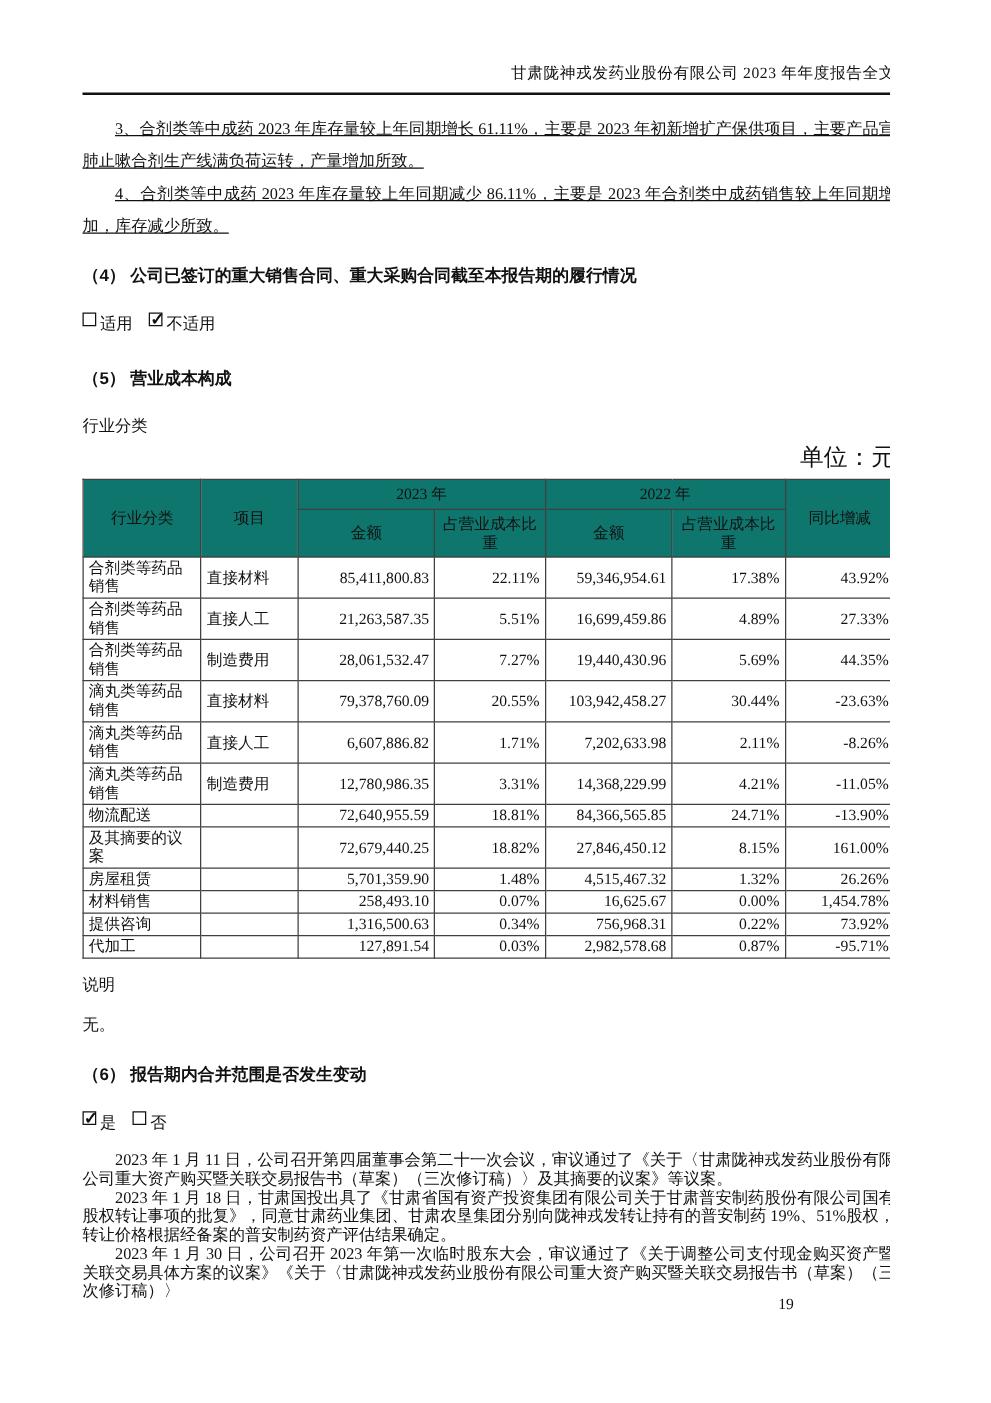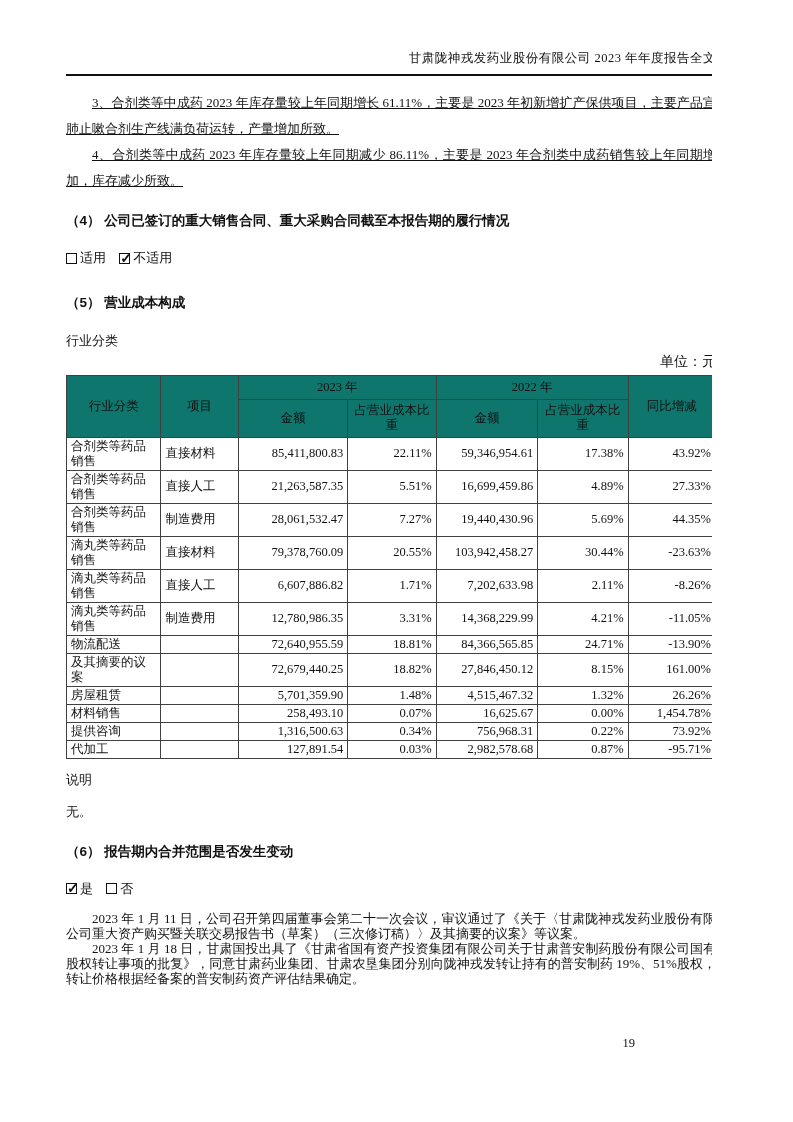--- a/index.html
+++ b/index.html
@@ -36,34 +36,34 @@
   .heading {
     font-weight:bold;
     font-size:13.5px;
     font-family:"Liberation Sans","DejaVu Sans",sans-serif;
   }
   .h4 { margin-top:18px; }
   .h5 { margin-top:26px; }
   .h6 { margin-top:22px; }
 
   .checkline { margin-top:19px; font-size:13px; }
-  .cb-group { display:inline-flex; align-items:center; margin-right:10px; }
+  .cb-group { display:inline-flex; align-items:flex-start; margin-right:10px; }
   .checkbox {
     display:inline-block; width:11px; height:11px;
     border:1.5px solid #111; margin-right:3px; position:relative;
     background:#fff;
   }
   .checkbox.checked::before {
     content:"✓";
     position:absolute; left:0px; top:-4px;
     font-size:14px; font-weight:bold; color:#111;
   }
 
   .plain-line { margin-top:20px; font-size:13px; }
-  .unit-line { margin-top:3px; font-size:14px; text-align:right; }
+  .unit-line { margin-top:3px; font-size:19px; text-align:right; }
 
   table.cost {
     margin-top:4px;
     width:100%;
     border-collapse:collapse;
     table-layout:fixed;
     font-size:12.5px;
   }
   table.cost th, table.cost td {
     border:1px solid #404040;
@@ -277,18 +277,19 @@
       </span>
       <span class="cb-group">
         <span class="checkbox"></span>
         <span>否</span>
       </span>
     </div>
 
     <div class="paras-bottom">
       <p class="para-b">2023 年 1 月 11 日，公司召开第四届董事会第二十一次会议，审议通过了《关于〈甘肃陇神戎发药业股份有限公司重大资产购买暨关联交易报告书（草案）（三次修订稿）〉及其摘要的议案》等议案。</p>
       <p class="para-b">2023 年 1 月 18 日，甘肃国投出具了《甘肃省国有资产投资集团有限公司关于甘肃普安制药股份有限公司国有股权转让事项的批复》，同意甘肃药业集团、甘肃农垦集团分别向陇神戎发转让持有的普安制药 19%、51%股权，转让价格根据经备案的普安制药资产评估结果确定。</p>
+      <p class="para-b">2023 年 1 月 30 日，公司召开 2023 年第一次临时股东大会，审议通过了《关于调整公司支付现金购买资产暨关联交易具体方案的议案》《关于〈甘肃陇神戎发药业股份有限公司重大资产购买暨关联交易报告书（草案）（三次修订稿）〉</p>
     </div>
 
   </div>
 
   <div class="page-number">19</div>
 </div>
 
 </body></html>

